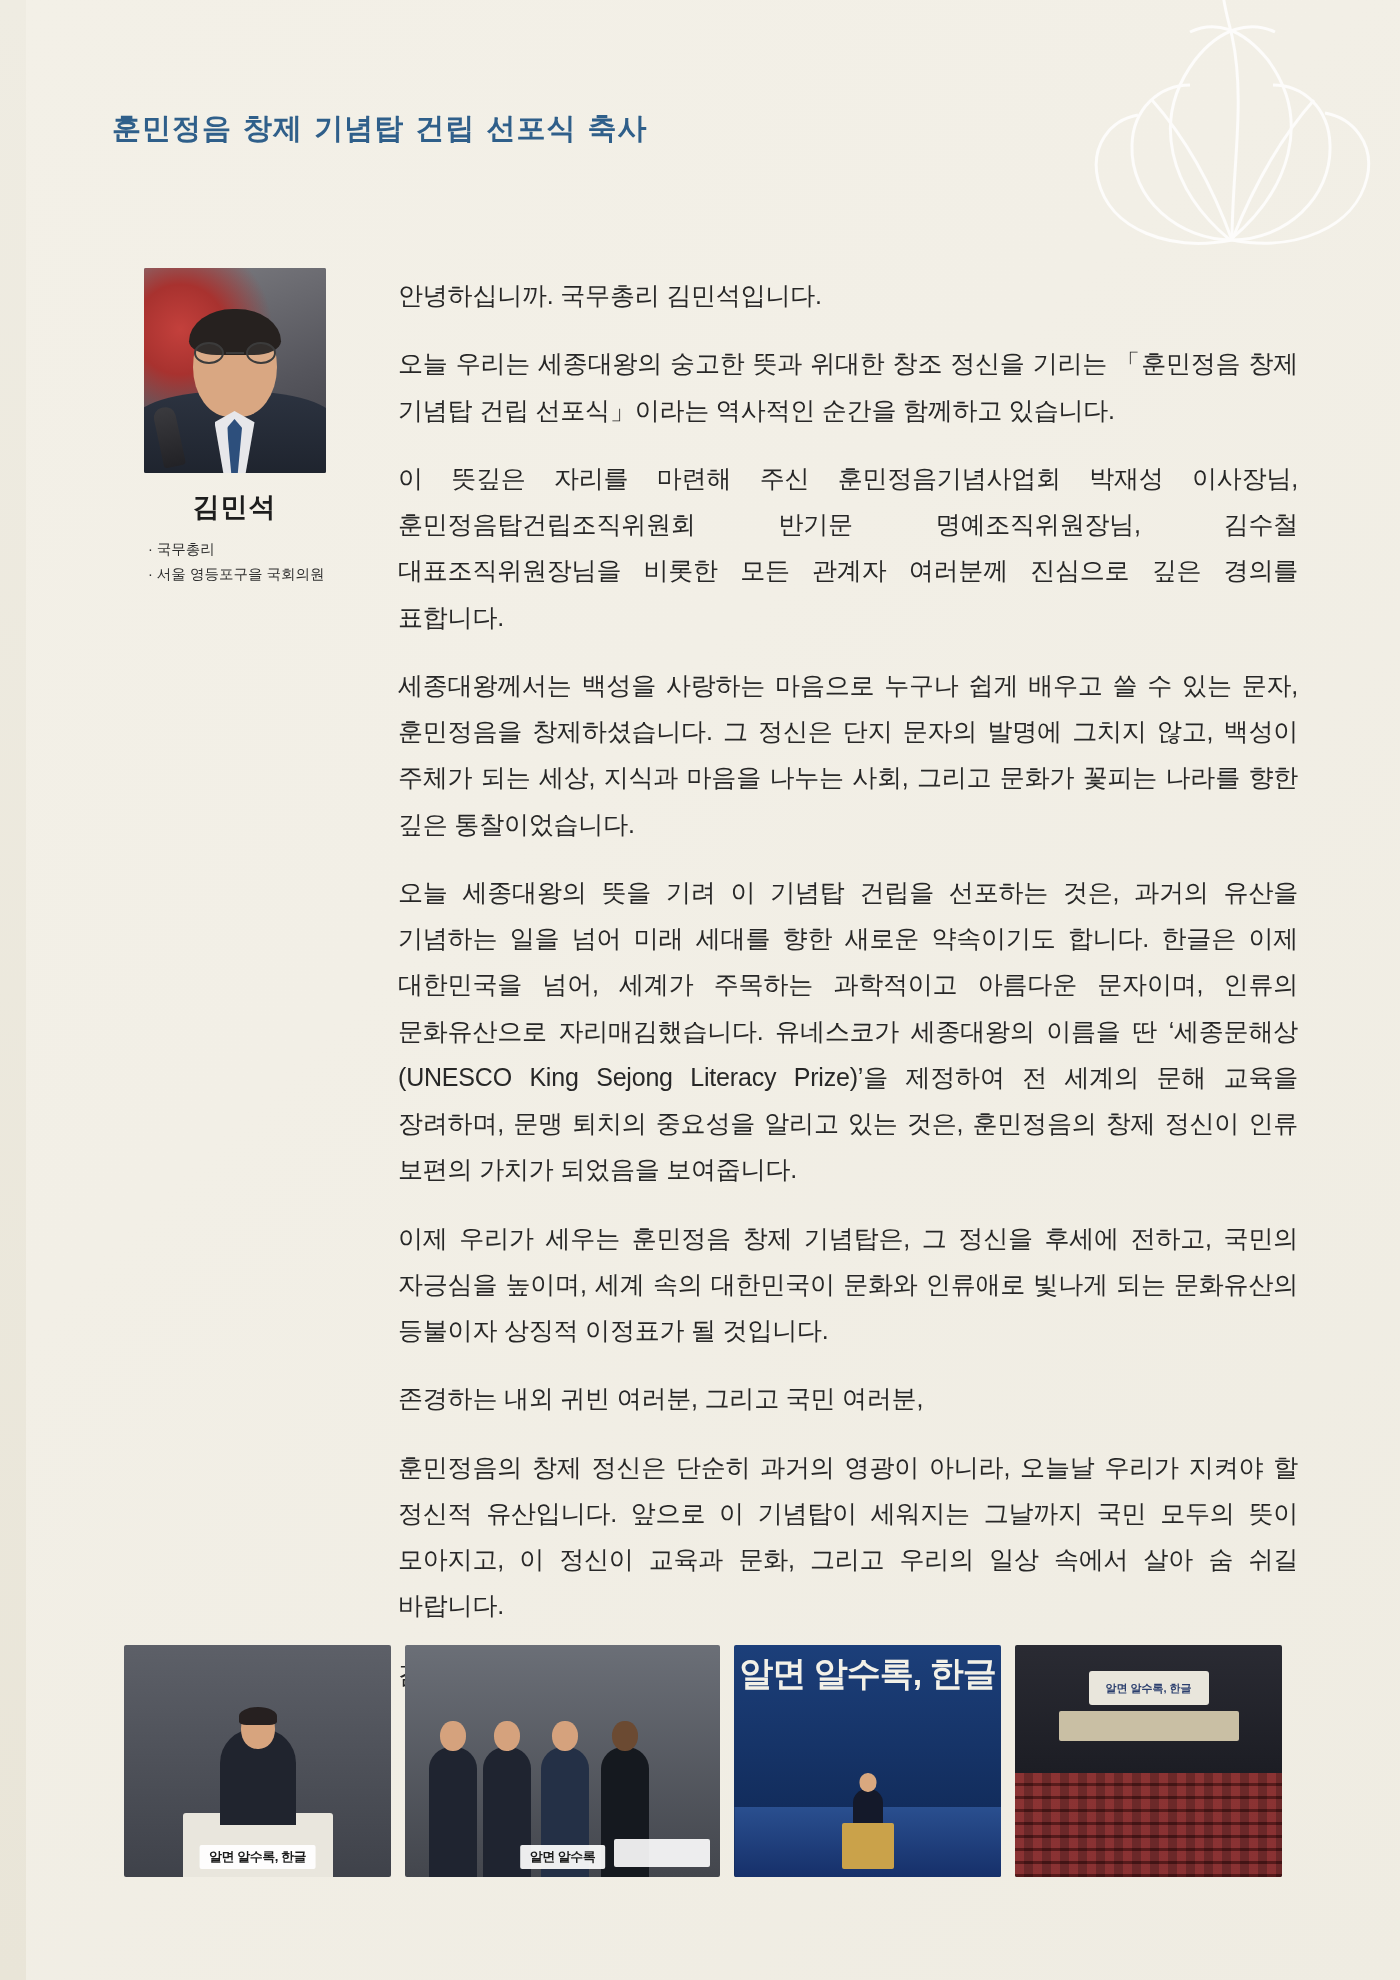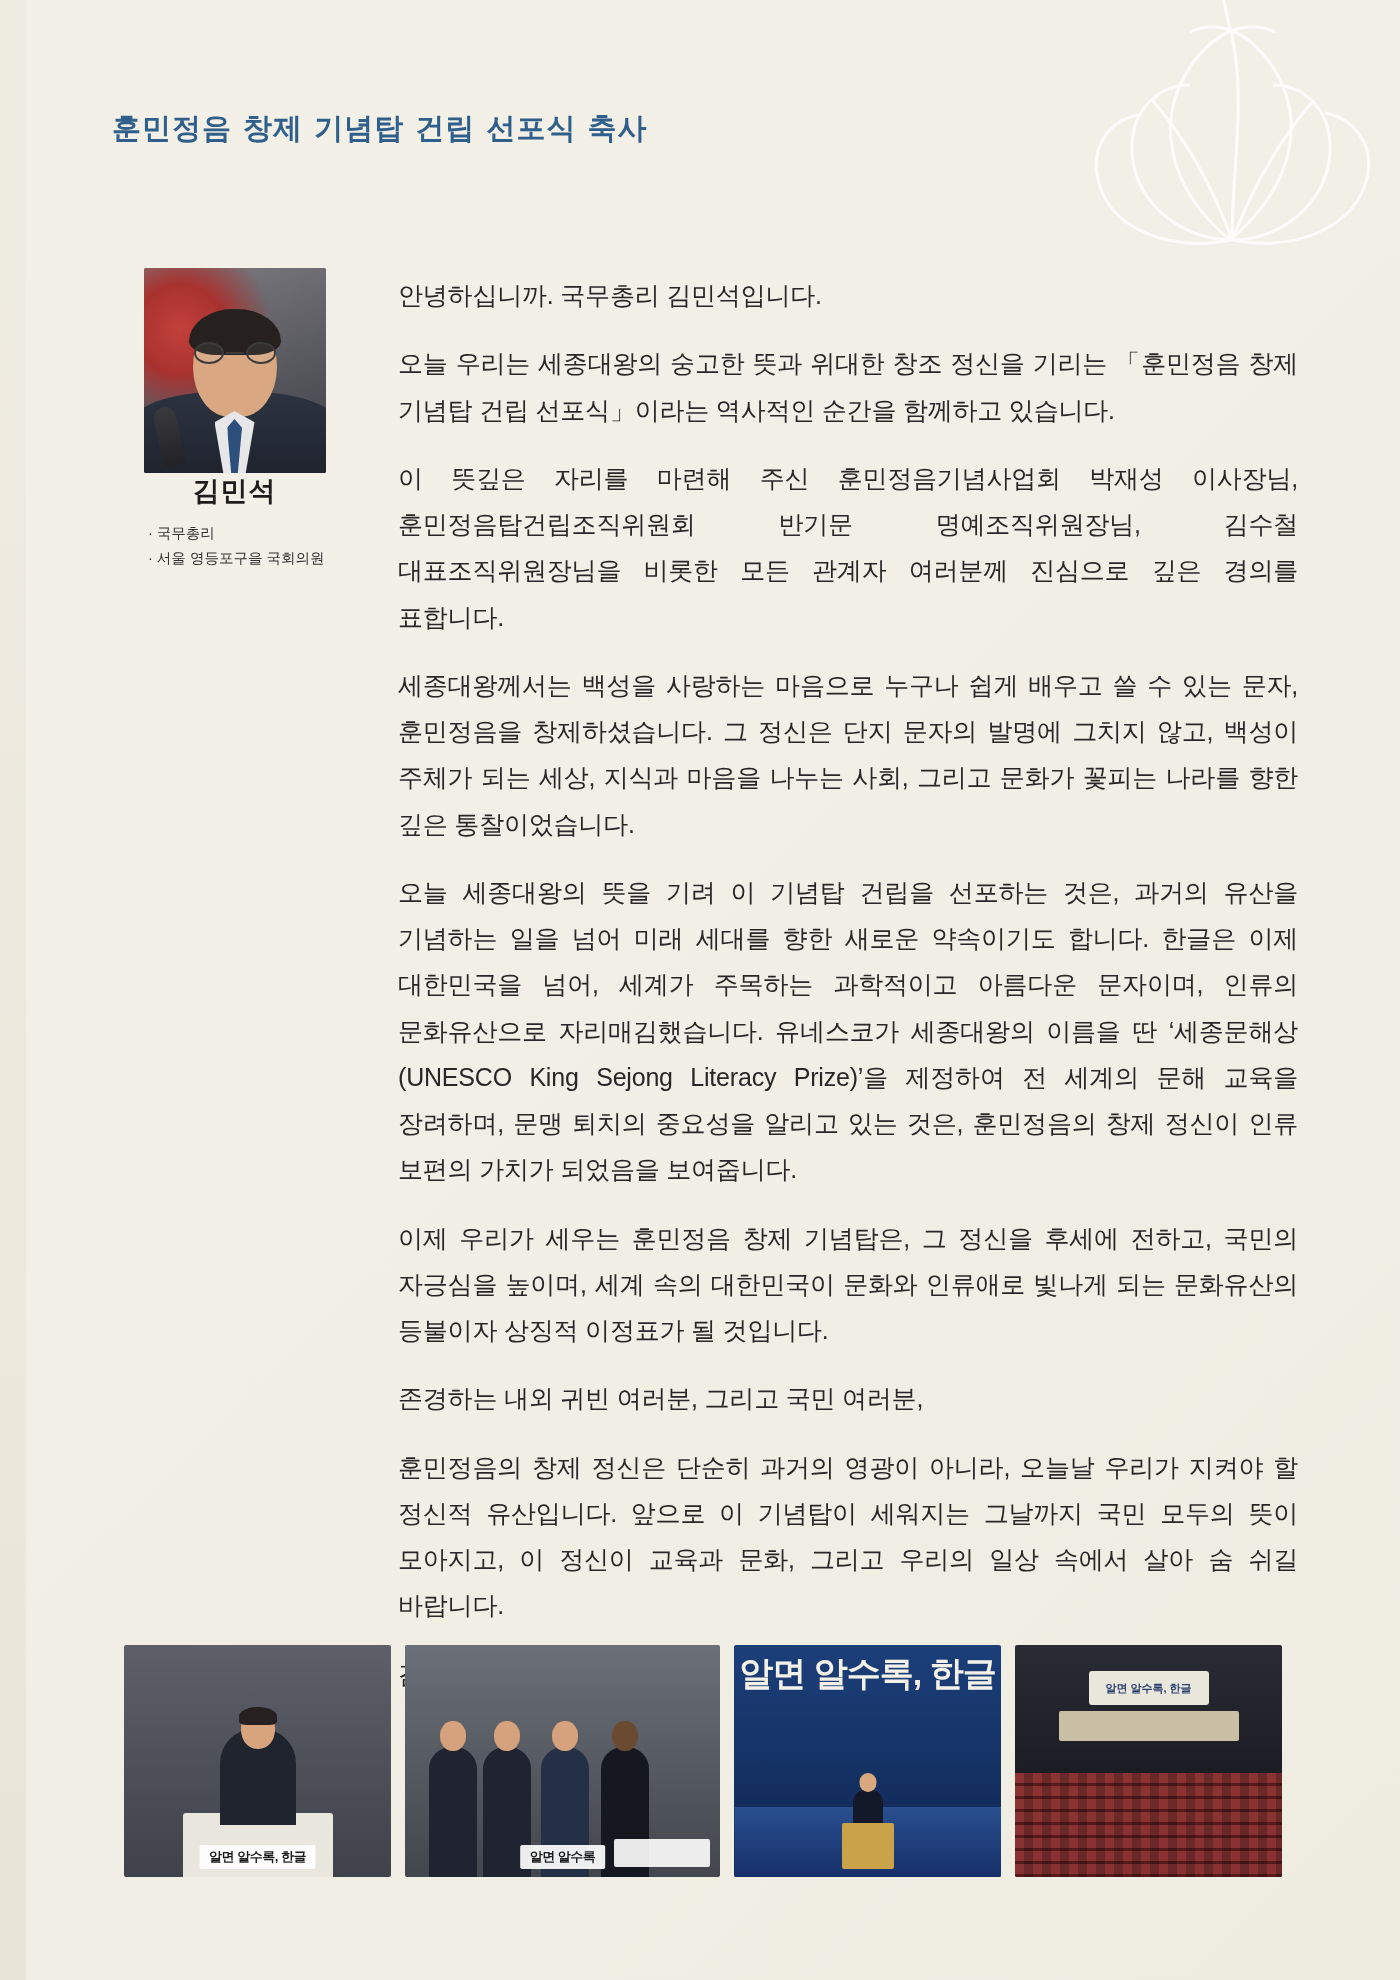--- a/index.html
+++ b/index.html
@@ -162,21 +162,21 @@
     position: absolute;
     left: 14px;
     bottom: 6px;
     width: 22px;
     height: 60px;
     background: linear-gradient(180deg, #3a3a3e 0%, #222226 100%);
     border-radius: 10px 10px 3px 3px;
     transform: rotate(-12deg);
   }
   .profile-name {
-    margin-top: 0;
+    margin-top: 16px;
     font-size: 27px;
     font-weight: 700;
     color: #1d1d1d;
     letter-spacing: 1px;
   }
   .profile-roles {
     margin-top: 12px;
     font-size: 14.5px;
     line-height: 1.75;
     color: #2e2e2e;

